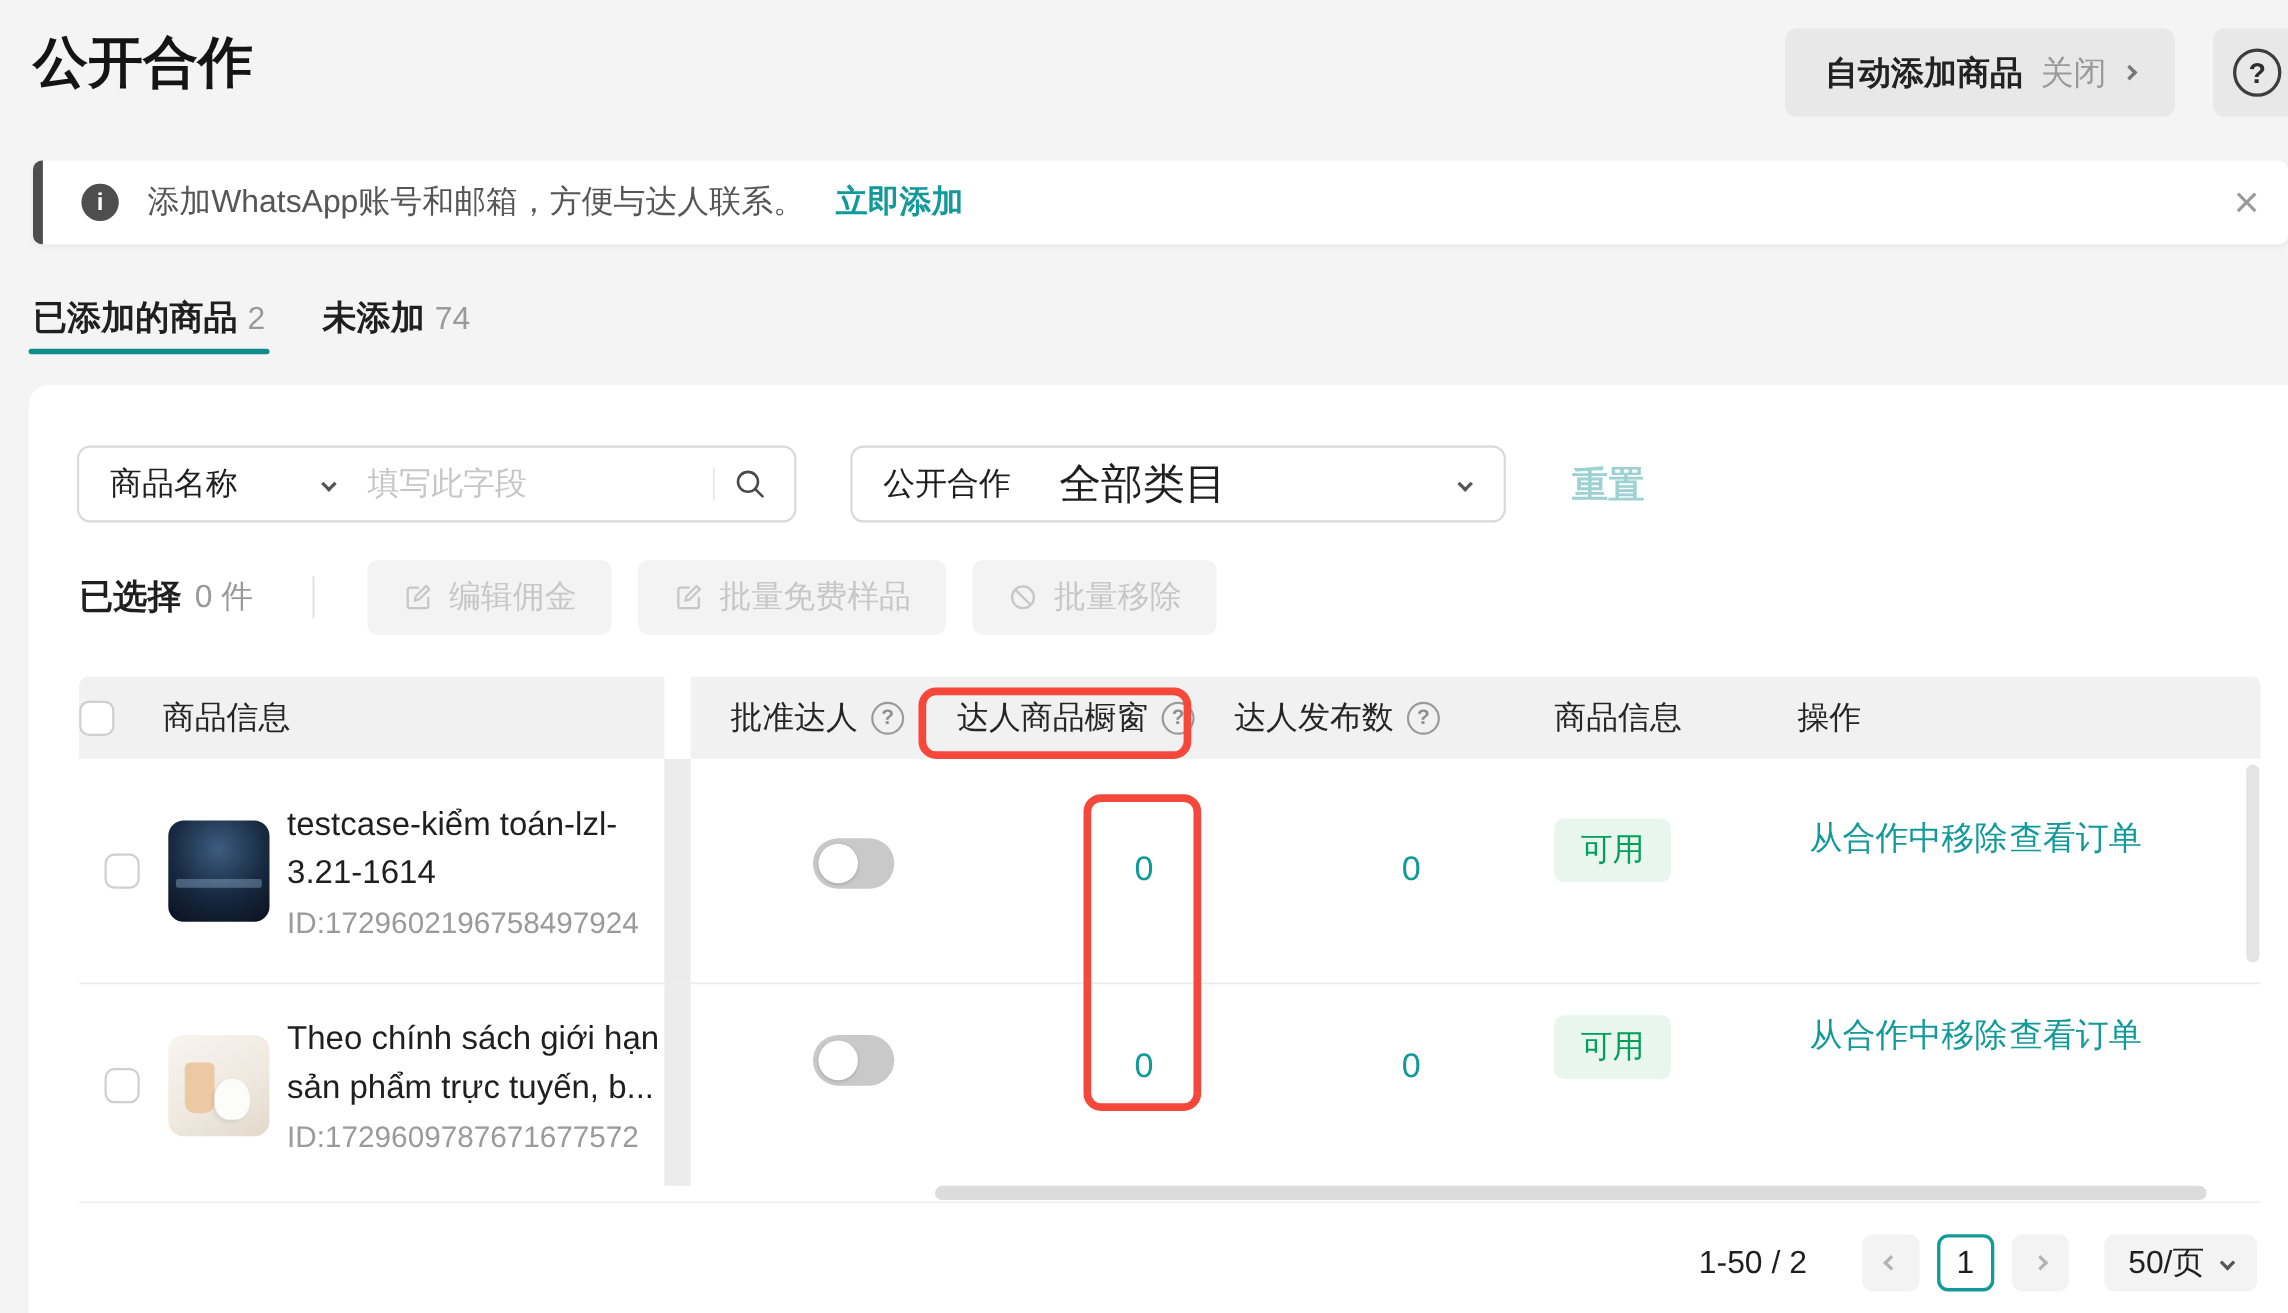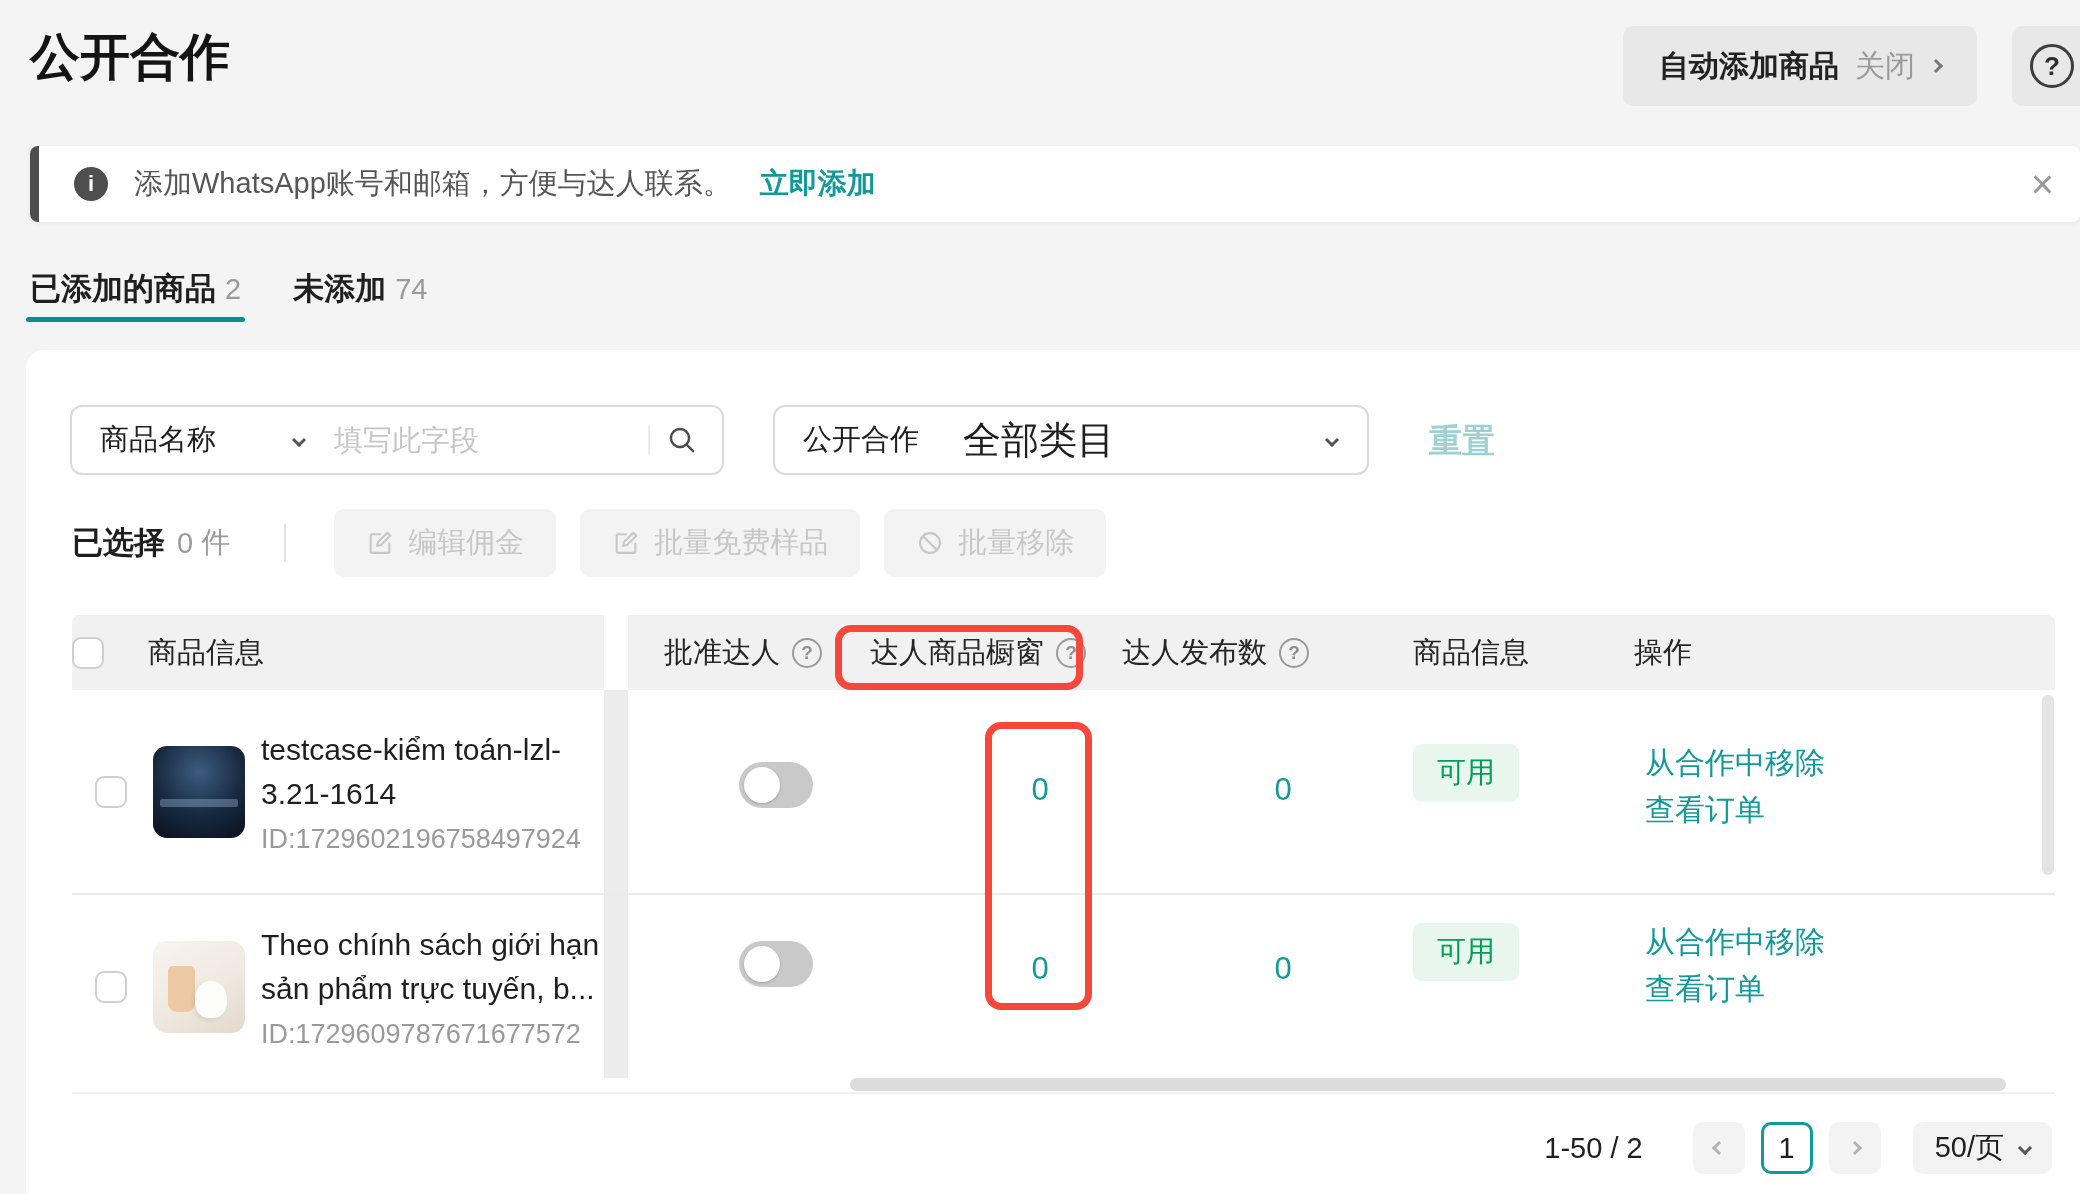--- a/index.html
+++ b/index.html
@@ -102,21 +102,21 @@
   .pinfo{ margin-left:16px; width:340px; }
   .ptitle{ font-size:30px; line-height:44px; color:#1f1f1f; word-break:break-word; }
   .pid{ font-size:27px; color:#9a9a9a; margin-top:8px; }
   .td{ display:flex; justify-content:center; align-items:flex-start; background:#fff; }
   .trow-1 .td{ padding-top:60px; }
   .trow-2 .td{ padding-top:34px; }
   .td-approve{ width:232px; }
   .td-showcase{ width:240px; }
   .td-publish{ width:290px; }
   .td-status{ width:220px; justify-content:flex-start; padding-left:23px; }
-  .td-actions{ flex:1; flex-direction:column; align-items:flex-start; justify-content:flex-start; padding-left:35px; gap:2px; }
+  .td-actions{ flex:1; flex-direction:row; align-items:flex-start; justify-content:flex-start; padding-left:35px; gap:2px; }
   .toggle{ width:74px; height:46px; border-radius:23px; background:#c9c9c9; position:relative;
     margin-top:12px; transform:translateX(32px); cursor:pointer; flex:0 0 auto; }
   .toggle .knob{ position:absolute; left:5px; top:5px; width:36px; height:36px; border-radius:50%;
     background:#fff; box-shadow:0 1px 3px rgba(0,0,0,.2); }
   .num-link{ font-size:31px; font-weight:500; color:#12999a; margin-top:22px; cursor:pointer; text-decoration:none; }
   .td-showcase .num-link{ transform:translateX(60px); }
   .td-publish .num-link{ transform:translateX(38px); }
   .badge{ margin-top:-6px; background:#e8f6ee; color:#00a05c; font-size:29px; font-weight:500;
     padding:9px 24px; border-radius:9px; }
   .action-link{ font-size:30px; font-weight:500; line-height:45px; color:#12999a; cursor:pointer; text-decoration:none; }

